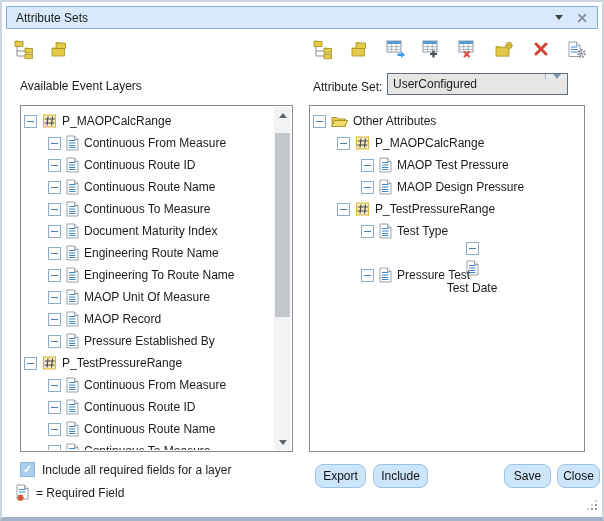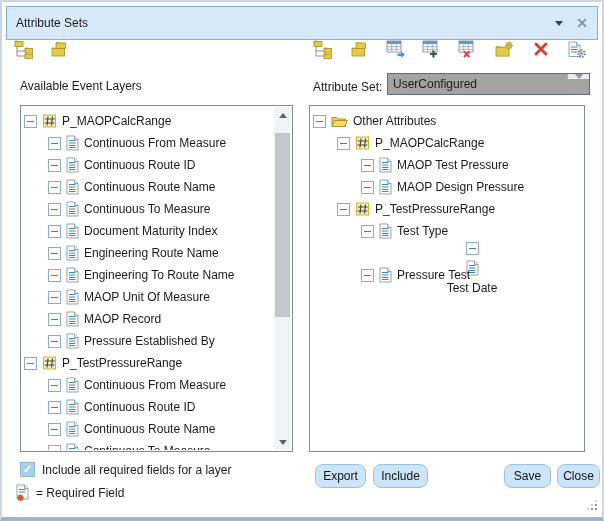--- a/index.html
+++ b/index.html
@@ -3,39 +3,39 @@
 <meta charset="utf-8">
 <style>
   html,body{margin:0;padding:0;background:#fff;}
   #dialog{
     position:relative;width:604px;height:521px;box-sizing:border-box;
     background:#fff;border:2px solid #ccd6de;border-bottom:4px solid #a3b4c6;
     font-family:"Liberation Sans",sans-serif;font-size:12px;color:#1b1b1b;
     overflow:hidden;
   }
   
-  .titlebar{position:absolute;left:4px;top:4px;right:4px;height:34px;box-sizing:border-box;
+  .titlebar{position:absolute;left:4px;top:4px;right:4px;height:23px;box-sizing:border-box;
     background:#d7e9fa;border:1px solid #7fb2e5;display:flex;align-items:center;padding:0 9px;}
   .titlebar .title{flex:1;color:#1b1b1b;}
   .tb-collapse{width:0;height:0;border-left:4px solid transparent;border-right:4px solid transparent;
     border-top:5px solid #3f4347;margin-right:13px;cursor:pointer;}
   .tb-close{color:#8d959c;font-weight:bold;font-size:14px;line-height:14px;cursor:pointer;}
   
   .tgroup{position:absolute;top:36px;display:flex;}
   #tgroup-left{left:11px;gap:13px;}
   #tgroup-right{left:310px;width:276px;justify-content:space-between;}
   .tbtn{width:22px;height:22px;background:none;border:none;padding:0;display:flex;
     align-items:center;justify-content:center;cursor:pointer;}
   
   .seclabel{position:absolute;white-space:nowrap;}
   #lbl-available{left:18px;top:77px;}
   #lbl-attrset{left:311px;top:78px;}
   
-  .combobox{position:absolute;left:385px;top:71px;width:203px;height:22px;box-sizing:border-box;
-    border:1px solid #5f6e7d;background:#a3a3a3;display:flex;align-items:flex-start;cursor:pointer;}
+  .combobox{position:absolute;left:385px;top:71px;width:181px;height:22px;box-sizing:border-box;
+    border:1px solid #5f6e7d;background:#e5e5e5;display:flex;align-items:flex-start;cursor:pointer;}
   .combo-text{flex:1;padding:3px 5px;white-space:nowrap;overflow:hidden;}
   .combo-btn{width:21px;background:#ebebeb;border-left:1px solid #aab4bd;display:flex;
     align-items:center;justify-content:center;}
   .combo-arrow{width:0;height:0;border-left:4px solid transparent;border-right:4px solid transparent;
     border-top:5px solid #8799ab;}
   
   .panel{position:absolute;top:103px;height:347px;box-sizing:border-box;border:1px solid #848b92;
     background:#fff;overflow:hidden;}
   #panel-left{left:18px;width:273px;}
   #panel-right{left:307px;width:276px;}

